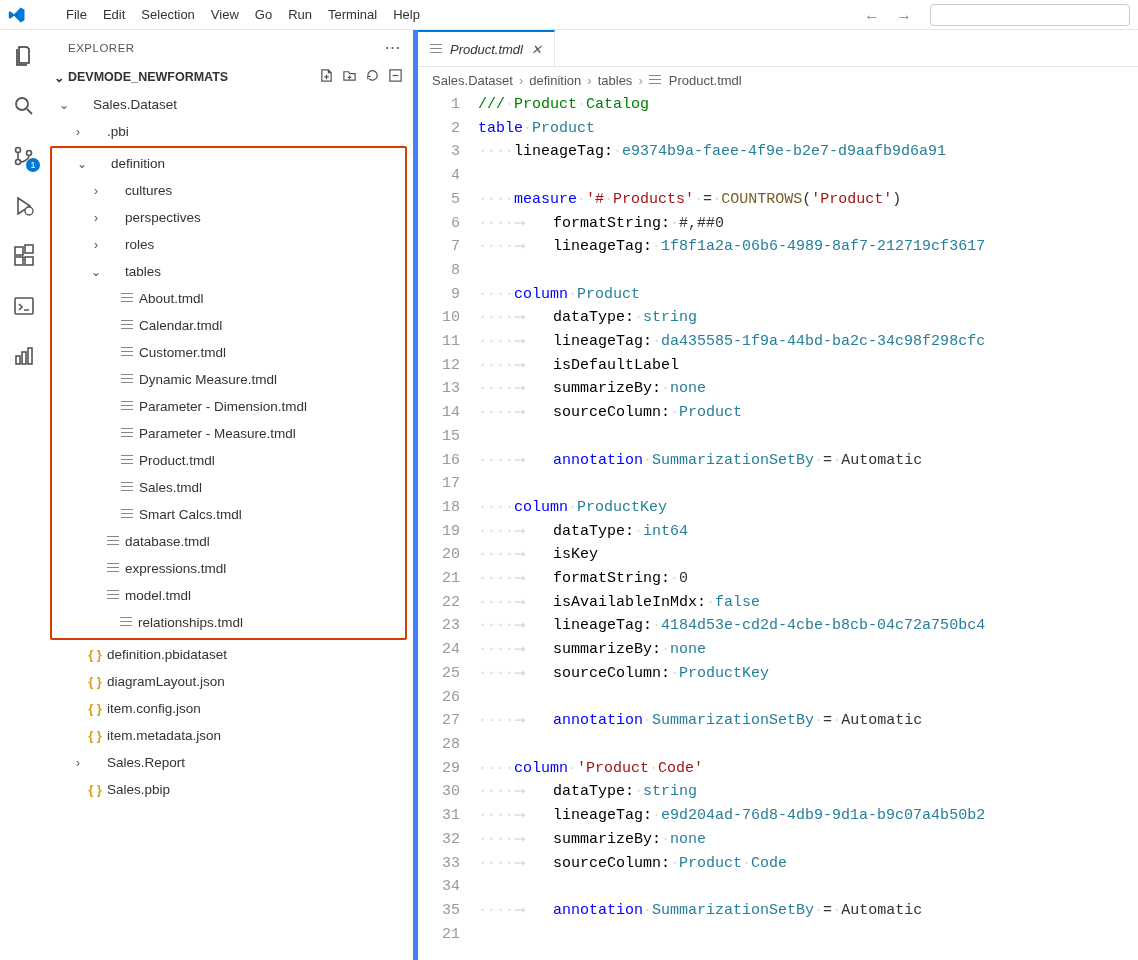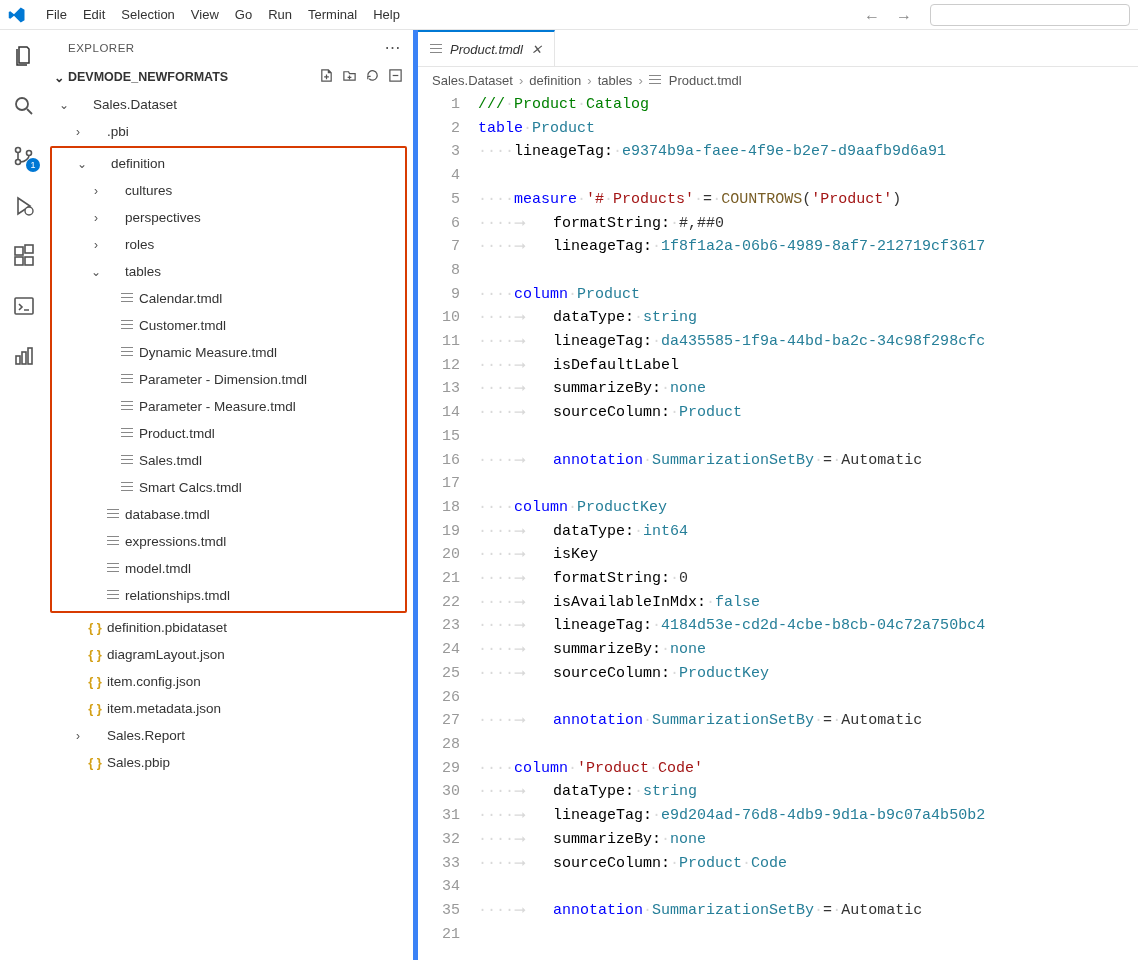--- a/index.html
+++ b/index.html
@@ -95,21 +95,21 @@
 
 .chev { display:inline-block; width:10px; }
 </style>
 </head>
 <body>
 
 <div class="menubar">
   <svg class="vscode-logo" viewBox="0 0 24 24">
       <path fill="#0078d4" d="M17 2l5 3v14l-5 3-9-9-5 4-2-1V8l2-1 5 4 9-9z"></path>
     </svg>
-  <div id="menu-items" style="display: flex;">
+  <div id="menu-items" style="display: flex; margin-left: 20px;">
       <span class="menu-item">File</span>
       <span class="menu-item">Edit</span>
       <span class="menu-item">Selection</span>
       <span class="menu-item">View</span>
       <span class="menu-item">Go</span>
       <span class="menu-item">Run</span>
       <span class="menu-item">Terminal</span>
       <span class="menu-item">Help</span>
     </div>
   <div class="spacer"></div>
@@ -239,20 +239,25 @@
             <span>roles</span>
           </div>
           <div class="tree-row" style="padding-left: 36px;">
             <span class="tree-chevron">⌄</span>
             <span class="tree-icon"></span>
             <span>tables</span>
           </div>
           <div class="tree-row" style="padding-left: 50px;">
             <span class="tree-chevron"></span>
             <span class="tree-icon"><span class="file-icon-lines"></span></span>
+            <span>About.tmdl</span>
+          </div>
+          <div class="tree-row" style="padding-left: 50px;">
+            <span class="tree-chevron"></span>
+            <span class="tree-icon"><span class="file-icon-lines"></span></span>
             <span>Calendar.tmdl</span>
           </div>
           <div class="tree-row" style="padding-left: 50px;">
             <span class="tree-chevron"></span>
             <span class="tree-icon"><span class="file-icon-lines"></span></span>
             <span>Customer.tmdl</span>
           </div>
           <div class="tree-row" style="padding-left: 50px;">
             <span class="tree-chevron"></span>
             <span class="tree-icon"><span class="file-icon-lines"></span></span>
@@ -291,21 +296,21 @@
           <div class="tree-row" style="padding-left: 36px;">
             <span class="tree-chevron"></span>
             <span class="tree-icon"><span class="file-icon-lines"></span></span>
             <span>expressions.tmdl</span>
           </div>
           <div class="tree-row" style="padding-left: 36px;">
             <span class="tree-chevron"></span>
             <span class="tree-icon"><span class="file-icon-lines"></span></span>
             <span>model.tmdl</span>
           </div>
-          <div class="tree-row" style="padding-left: 36px; text-align: center;">
+          <div class="tree-row" style="padding-left: 49px; text-align: center;">
             <span class="tree-chevron"></span>
             <span class="tree-icon"><span class="file-icon-lines"></span></span>
             <span>relationships.tmdl</span>
           </div>
         </div>
         <div class="tree-row" style="padding-left: 22px;">
           <span class="tree-chevron"></span>
           <span class="tree-icon"><span class="brace-icon">{ }</span></span>
           <span>definition.pbidataset</span>
         </div>

